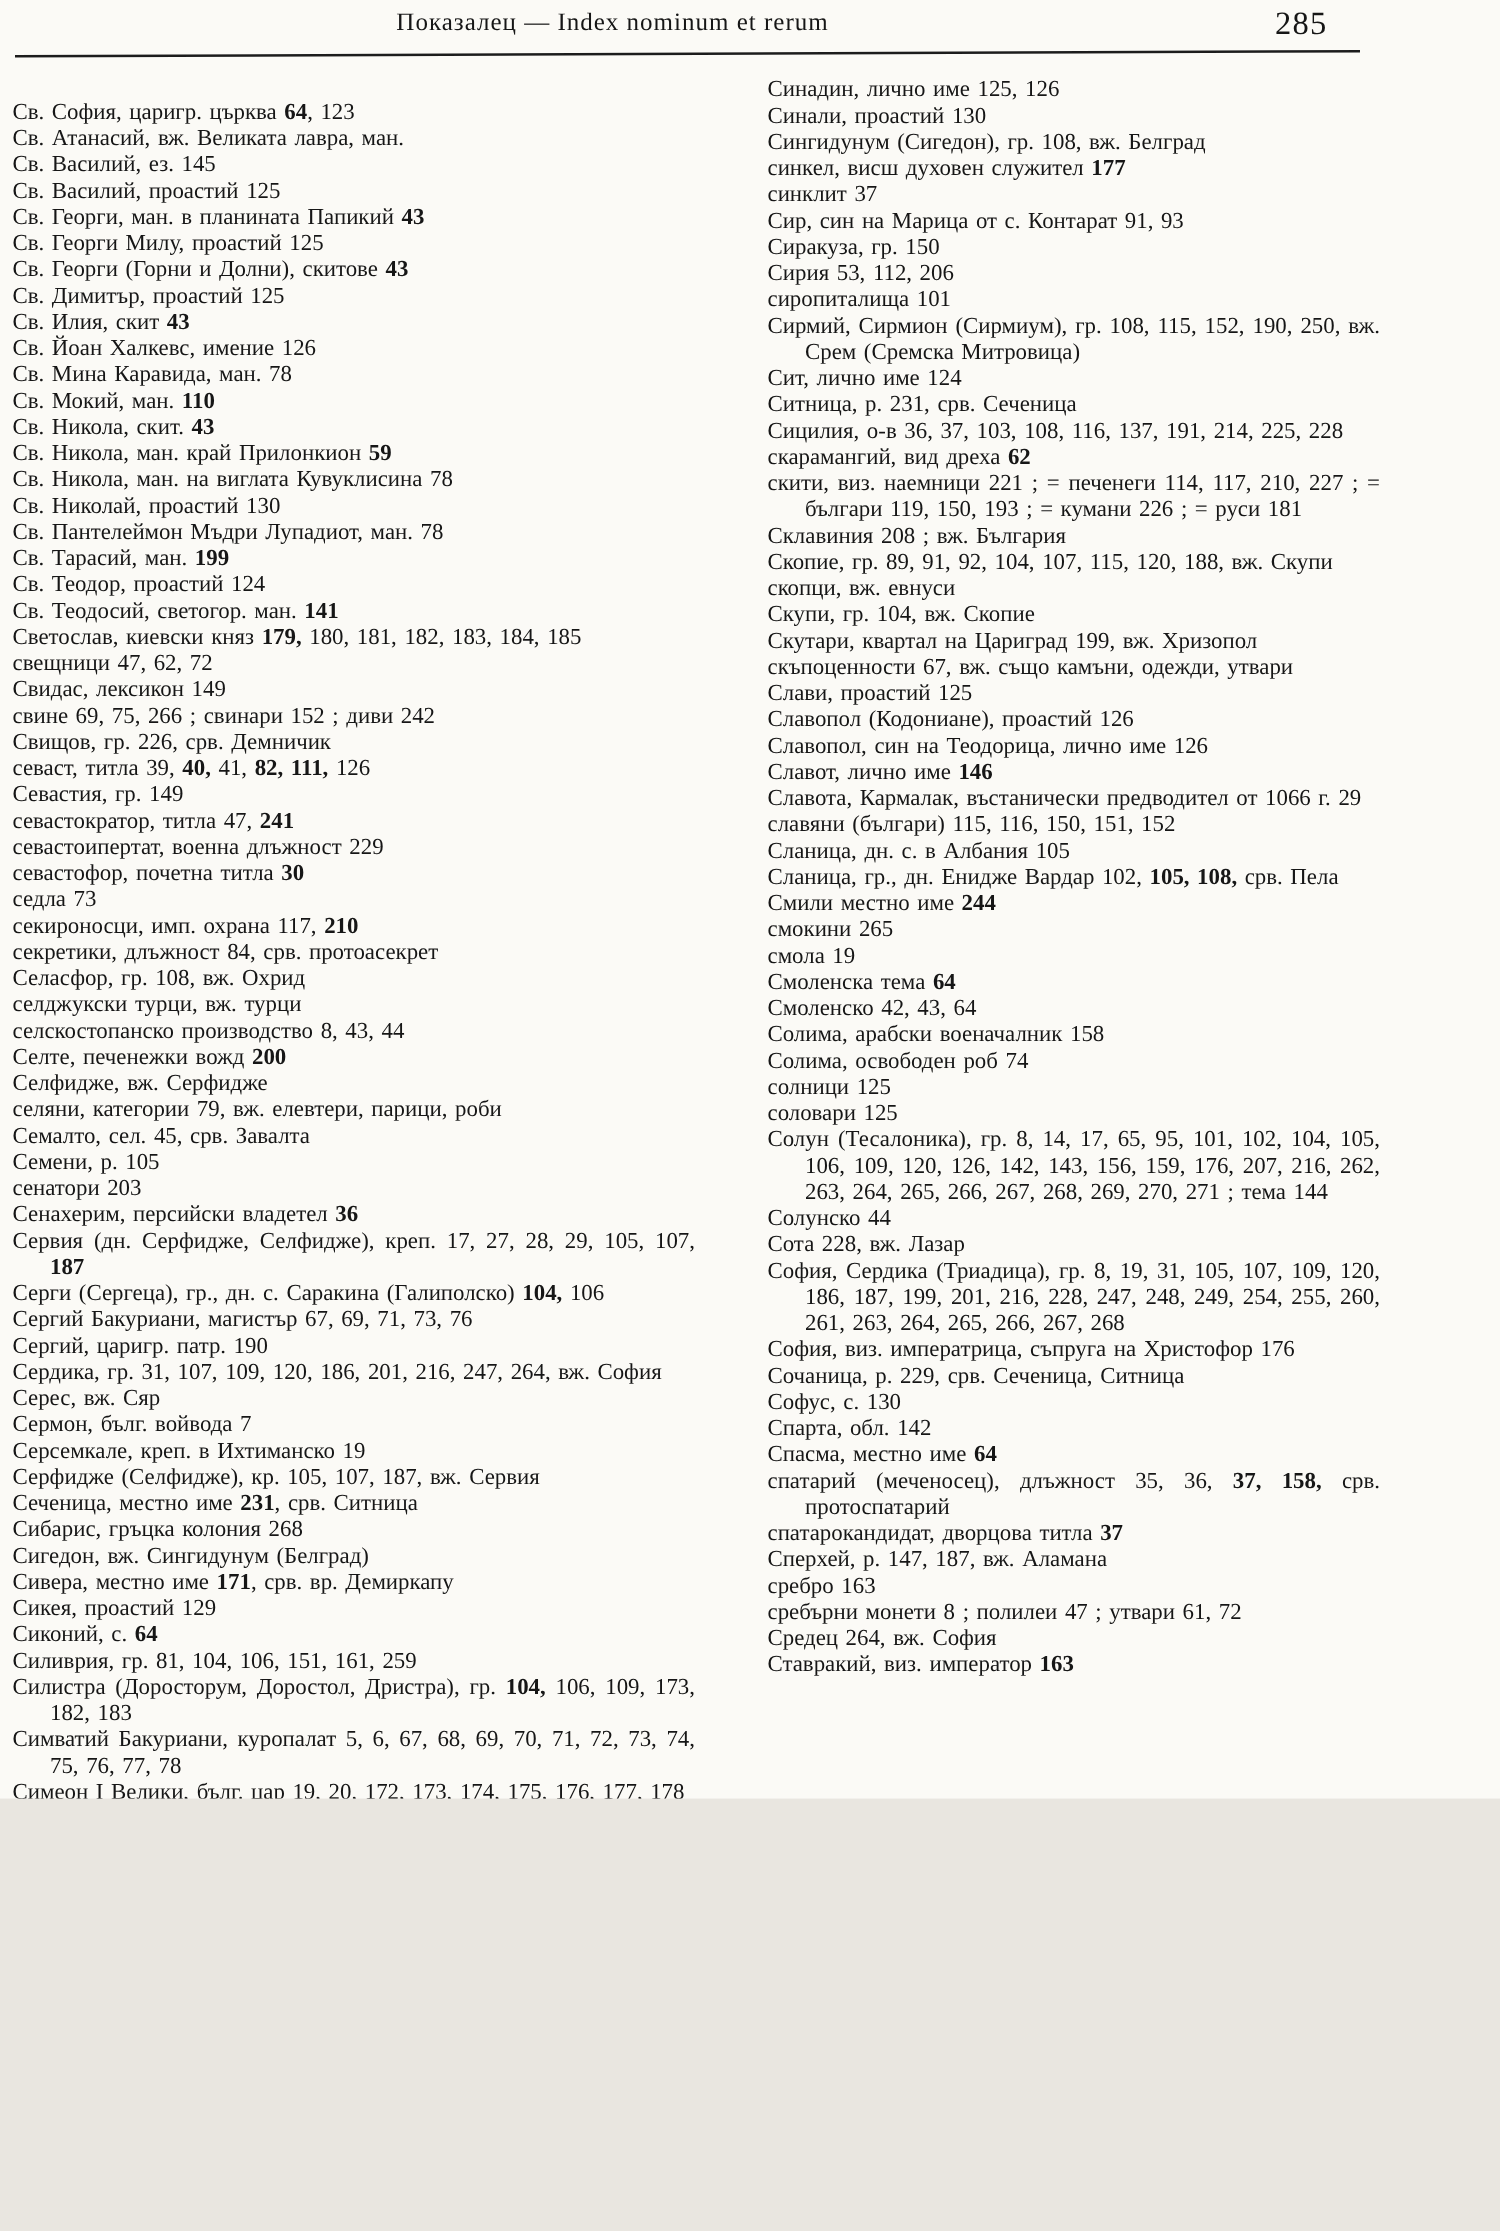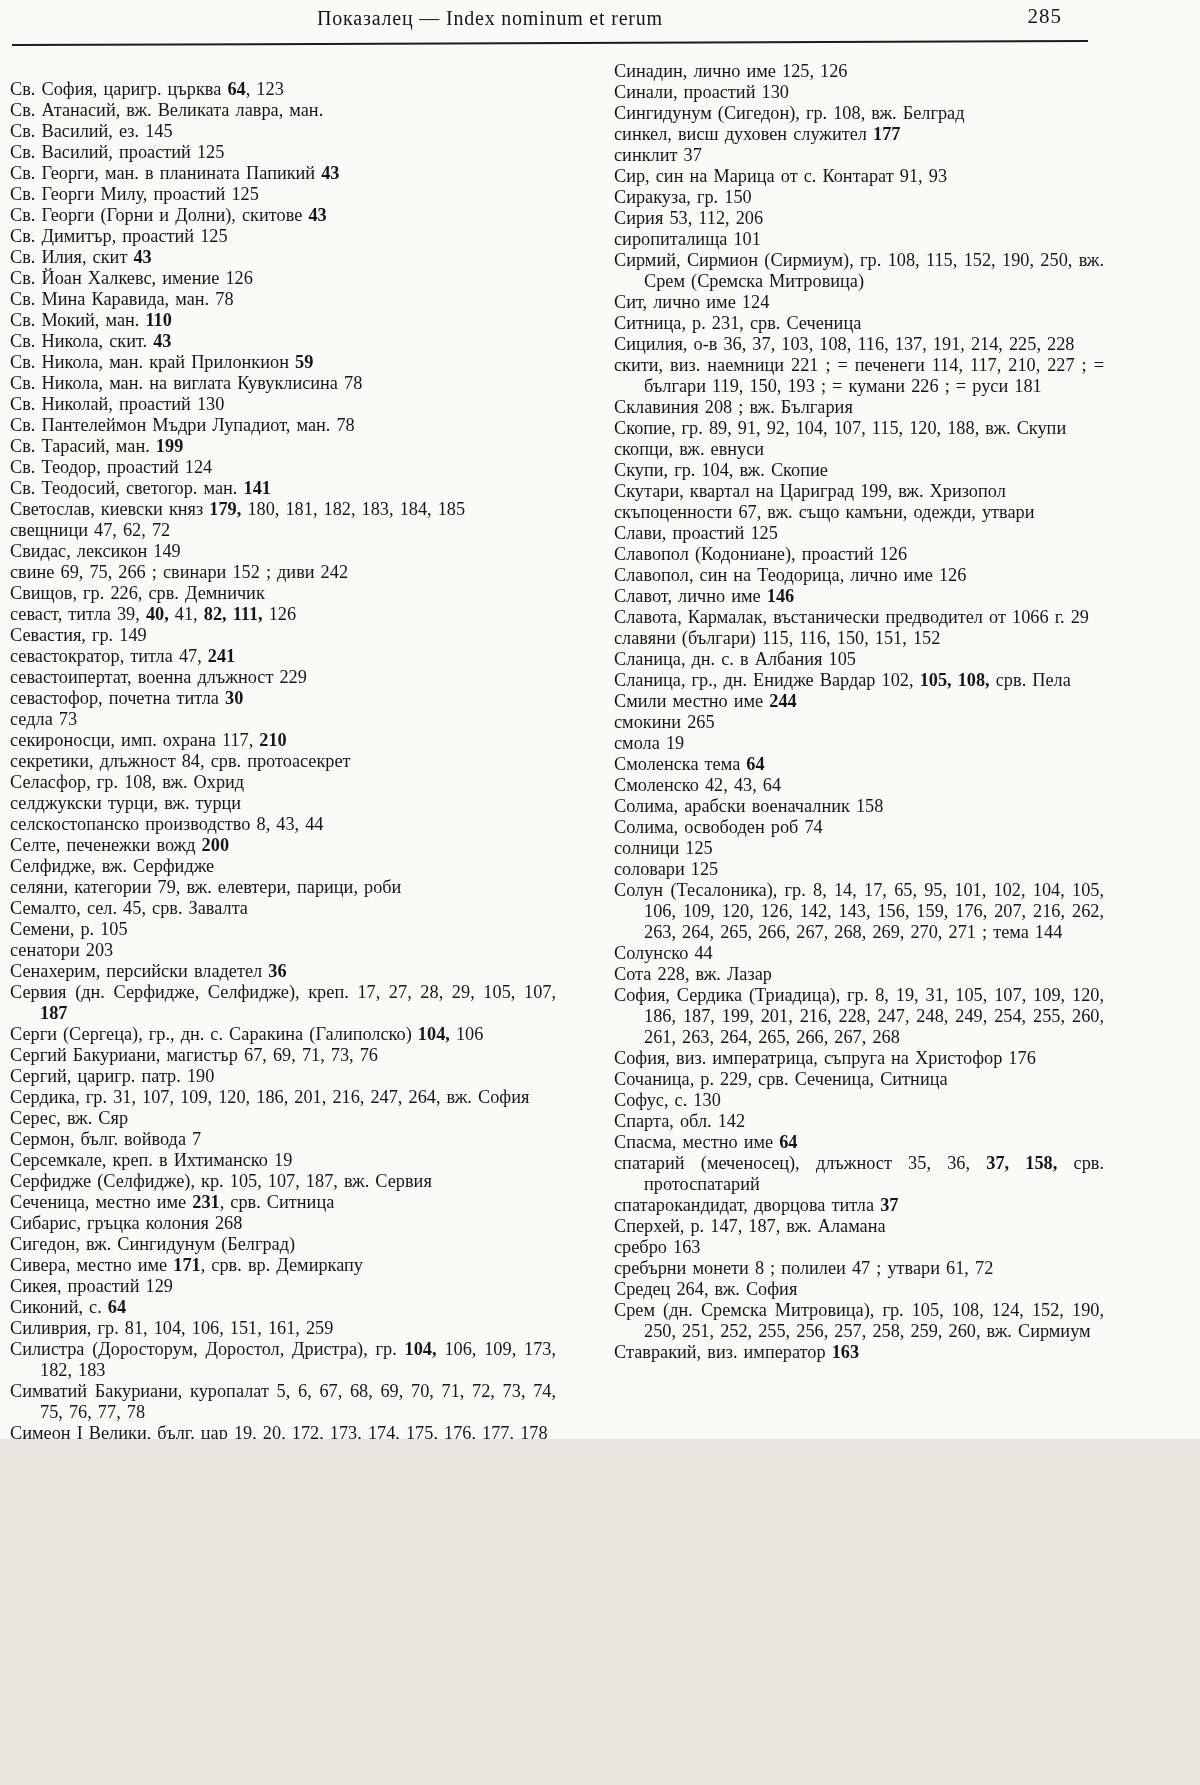--- a/index.html
+++ b/index.html
@@ -25,21 +25,21 @@
     text-align: center;
     transform: translateX(-60px);
     font-size: 20px;
     letter-spacing: 0.8px;
     white-space: nowrap;
   }
   .page-number {
     position: absolute;
     top: 4px;
     right: 138px;
-    font-size: 21px;
+    font-size: 26px;
     letter-spacing: 1px;
   }
   .rule {
     position: absolute;
     top: 42px;
     left: 12px;
     width: 1076px;
     height: 0;
     border-top: 2.5px solid #1c1c1c;
     transform: rotate(-0.22deg);
@@ -144,20 +144,21 @@
         <div class="entry">синкел, висш духовен служител <b>177</b></div>
         <div class="entry">синклит 37</div>
         <div class="entry">Сир, син на Марица от с. Контарат 91, 93</div>
         <div class="entry">Сиракуза, гр. 150</div>
         <div class="entry">Сирия 53, 112, 206</div>
         <div class="entry">сиропиталища 101</div>
         <div class="entry">Сирмий, Сирмион (Сирмиум), гр. 108, 115, 152, 190, 250, вж. Срем (Сремска Митровица)</div>
         <div class="entry">Сит, лично име 124</div>
         <div class="entry">Ситница, р. 231, срв. Сеченица</div>
         <div class="entry">Сицилия, о-в 36, 37, 103, 108, 116, 137, 191, 214, 225, 228</div>
+        <div class="entry">скарамангий, вид дреха <b>62</b></div>
         <div class="entry">скити, виз. наемници 221 ; = печенеги 114, 117, 210, 227 ; = българи 119, 150, 193 ; = кумани 226 ; = руси 181</div>
         <div class="entry">Склавиния 208 ; вж. България</div>
         <div class="entry">Скопие, гр. 89, 91, 92, 104, 107, 115, 120, 188, вж. Скупи</div>
         <div class="entry">скопци, вж. евнуси</div>
         <div class="entry">Скупи, гр. 104, вж. Скопие</div>
         <div class="entry">Скутари, квартал на Цариград 199, вж. Хризопол</div>
         <div class="entry">скъпоценности 67, вж. също камъни, одежди, утвари</div>
         <div class="entry">Слави, проастий 125</div>
         <div class="entry">Славопол (Кодониане), проастий 126</div>
         <div class="entry">Славопол, син на Теодорица, лично име 126</div>
@@ -183,17 +184,16 @@
         <div class="entry">Сочаница, р. 229, срв. Сеченица, Ситница</div>
         <div class="entry">Софус, с. 130</div>
         <div class="entry">Спарта, обл. 142</div>
         <div class="entry">Спасма, местно име <b>64</b></div>
         <div class="entry">спатарий (меченосец), длъжност 35, 36, <b>37, 158,</b> срв. протоспатарий</div>
         <div class="entry">спатарокандидат, дворцова титла <b>37</b></div>
         <div class="entry">Сперхей, р. 147, 187, вж. Аламана</div>
         <div class="entry">сребро 163</div>
         <div class="entry">сребърни монети 8 ; полилеи 47 ; утвари 61, 72</div>
         <div class="entry">Средец 264, вж. София</div>
-        <div class="entry">Срем (дн. Сремска Митровица), гр. 105, 108, 124, 152, 190, 250, 251, 252, 255, 256, 257, 258, 259, 260, вж. Сирмиум</div>
         <div class="entry">Ставракий, виз. император <b>163</b></div>
       </div>
   </div>
 </div>
 
 </body></html>

